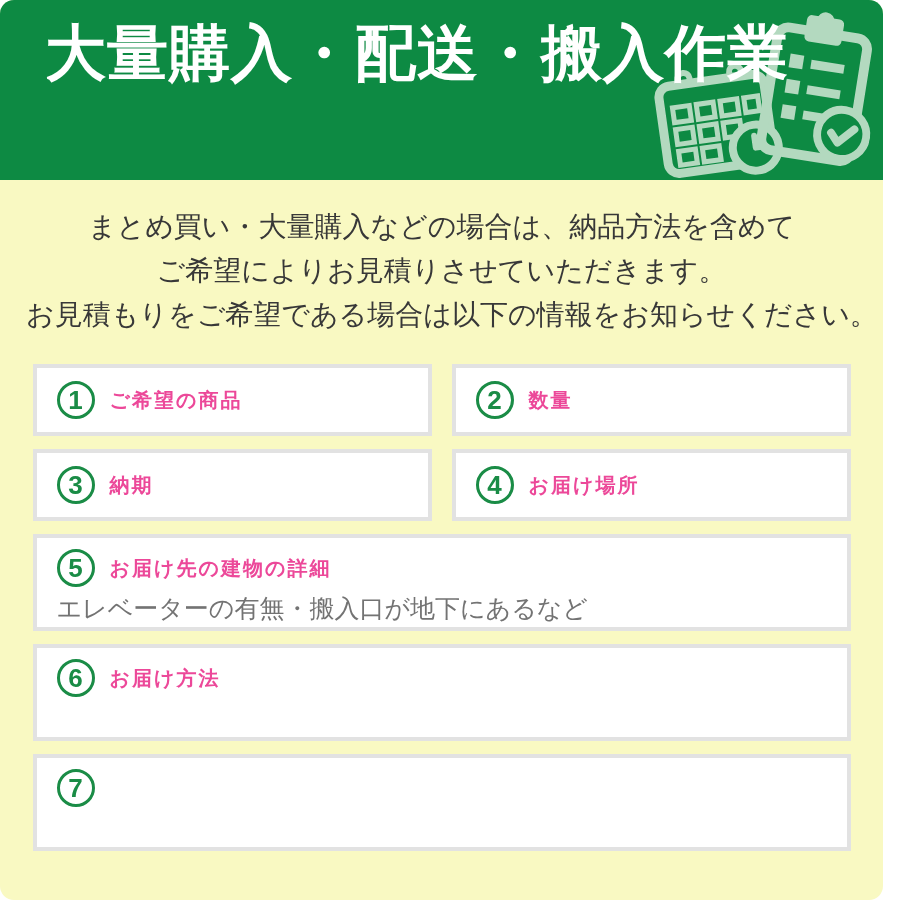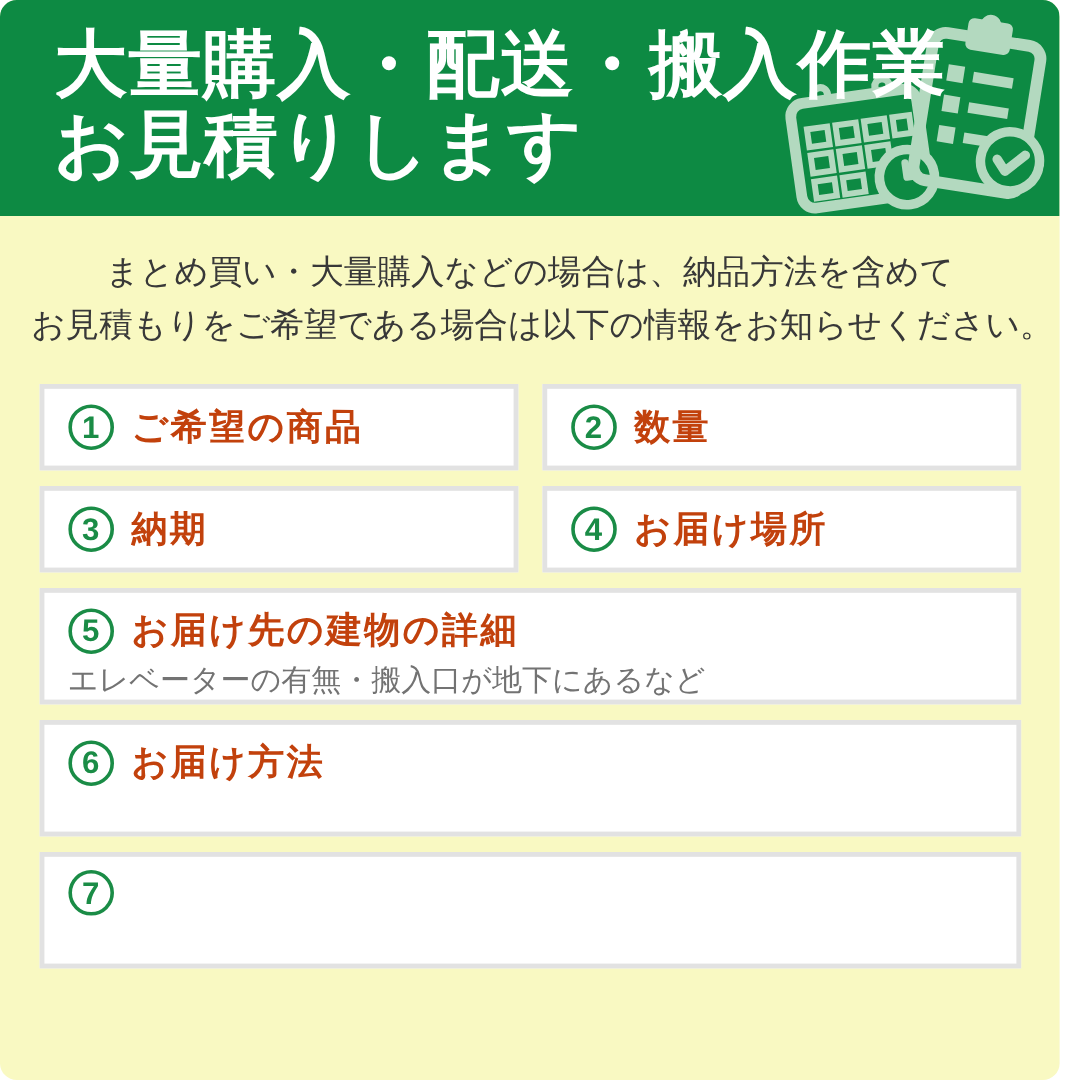--- a/index.html
+++ b/index.html
@@ -23,21 +23,21 @@
   
   .boxes{width:818px;margin:27px auto 0;display:grid;
     grid-template-columns:1fr 1fr;gap:13px 20px;}
   .box{background:#ffffff;border:4px solid #e2e2e2;box-sizing:border-box;}
   .box.small{height:72px;display:flex;align-items:center;padding:0 20px;}
   .box.wide{grid-column:1 / -1;height:97px;padding:11px 20px 0;}
   .box-head{display:flex;align-items:center;}
   .num{flex:0 0 auto;width:38px;height:38px;border:3px solid #1a8c46;border-radius:50%;
     color:#1a8c46;font-size:26px;font-weight:bold;display:flex;
     align-items:center;justify-content:center;box-sizing:border-box;}
-  .box .title{margin-left:15px;color:#c2410c;font-size:30px;font-weight:bold;
+  .box .title{margin-left:15px;color:#ec4899;font-size:20px;font-weight:bold;
     letter-spacing:2px;white-space:nowrap;}
   .sub{margin:6px 0 0;color:#737373;font-size:25px;line-height:30px;white-space:nowrap;}
 </style>
 </head>
 <body>
 
 <div class="page">
 
   <header class="hero">
     <div class="hero-icons">
@@ -74,26 +74,26 @@
             <rect x="37" y="100" width="14" height="14"></rect>
               <rect x="59" y="103" width="34" height="9"></rect>
           </g>
           <circle cx="101" cy="121" r="25" fill="#0d8a43" stroke="#b3d9bf" stroke-width="8"></circle>
           <path d="M90 121 l8 9 l15 -16" fill="none" stroke="#b3d9bf" stroke-width="8" stroke-linecap="round" stroke-linejoin="round"></path>
         </g>
       </svg>
     </div>
     <h1 class="hero-title">
       <span class="t-line">大量購入・配送・搬入作業</span>
-      <span class="t-line">お見積りします</span>
     </h1>
   </header>
 
   <section class="intro">
     <p>まとめ買い・大量購入などの場合は、納品方法を含めて</p>
+    <p>ご希望によりお見積りさせていただきます。</p>
     <p>お見積もりをご希望である場合は以下の情報をお知らせください。</p>
   </section>
 
   <section class="boxes">
 
     <div class="box small">
       <span class="num">1</span>
       <span class="title">ご希望の商品</span>
     </div>
 

